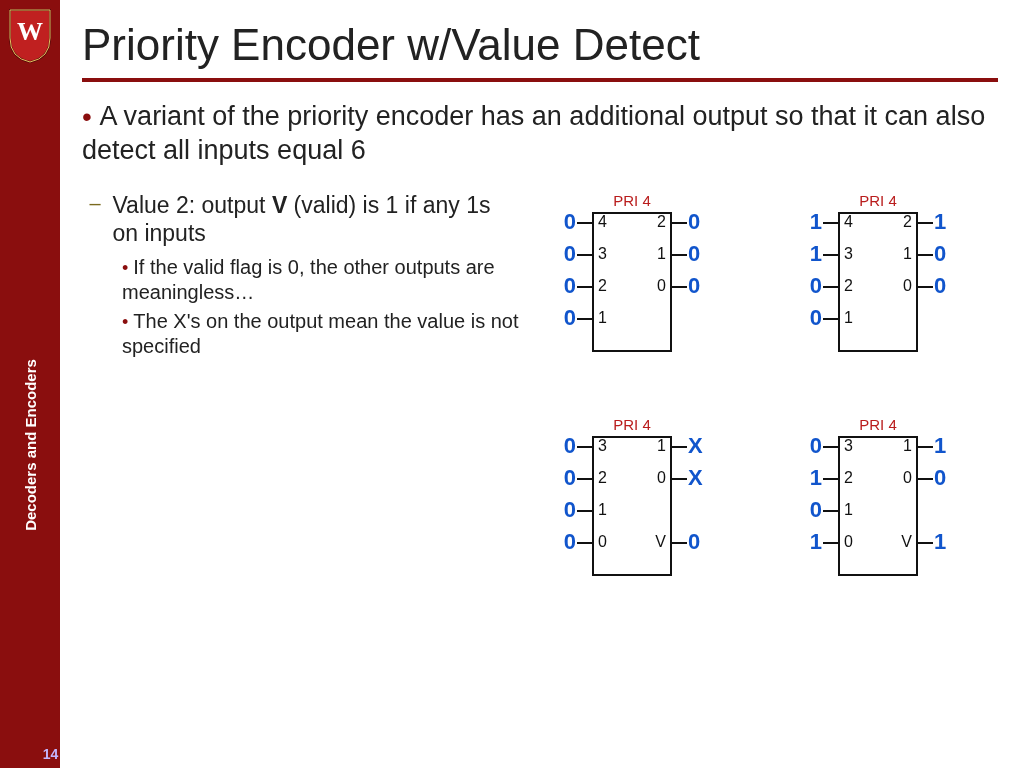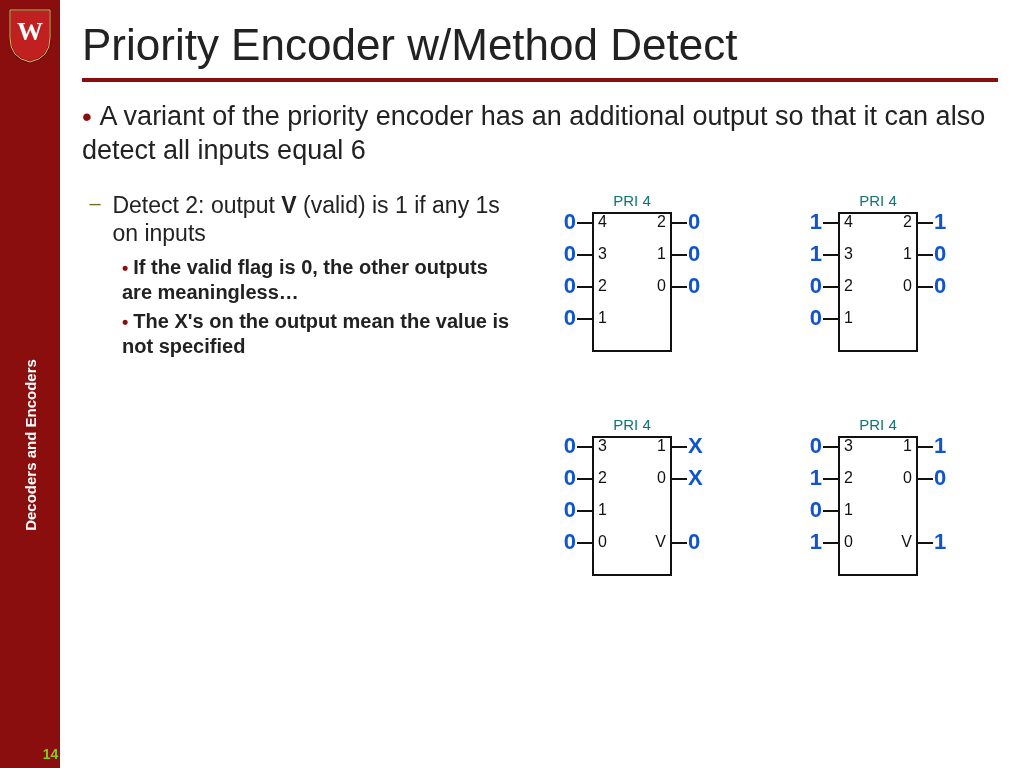--- a/index.html
+++ b/index.html
@@ -12,21 +12,21 @@
   .crest { margin-top: 8px; }
   .side-title {
     position: absolute; left: 50%; top: 58%;
     transform: translate(-50%, -50%) rotate(-90deg);
     transform-origin: center;
     color: #fff; font-size: 15px; font-weight: bold; white-space: nowrap;
     font-family: Arial, sans-serif;
   }
   .page-num {
     position: absolute; bottom: 6px; width: 100%; text-align: center;
-    color: #84cc16; font-size: 14px; font-weight: bold; margin-left: 41px;
+    color: #c4b5fd; font-size: 14px; font-weight: bold; margin-left: 41px;
   }
   .main { flex: 1; padding: 20px 26px 20px 22px; position: relative; }
   .title {
     font-size: 44px; color: #222; font-family: Verdana, Arial, sans-serif;
     font-weight: normal; padding-bottom: 6px;
   }
   .title-rule { height: 4px; background: #8a0e0e; margin-top: 2px; margin-bottom: 18px; }
   ul.top { list-style: none; }
   ul.top > li::before { content: "• "; color: #8a0e0e; font-size: 28px; }
   ul.top > li { font-size: 27px; color: #222; line-height: 1.2; }
@@ -37,28 +37,28 @@
   ul.sub > li { margin-bottom: 26px; }
   ul.sub > li .dash {
     display: inline-block; width: 26px; color: #7a6a1f; font-size: 20px;
     font-weight: normal; vertical-align: top; text-align: center;
   }
   ul.sub > li .sub-text {
     display: inline-block; width: 400px; font-size: 23px; line-height: 1.2;
     color: #222; vertical-align: top;
   }
   .bold { font-weight: bold; }
-  ul.subsub { list-style: none; margin-top: 8px; margin-left: 40px; font-weight: bold; }
+  ul.subsub { list-style: none; margin-top: 8px; margin-left: 40px; }
   ul.subsub > li::before { content: "• "; color: #8a0e0e; font-size: 18px; }
   ul.subsub > li { font-size: 20px; line-height: 1.25; color: #222; margin-bottom: 4px; }
   .subsub-text { display: inline; }
   .right-col { flex: 1; position: relative; }
   .block-grid { display: grid; grid-template-columns: repeat(2, 220px); grid-template-rows: repeat(2, 210px); gap: 14px 26px; }
   .priblock { position: relative; width: 220px; height: 200px; }
-  .priblock .label { position: absolute; top: 0; left: 0; width: 100%; text-align: center; font-size: 15px; color: #0f766e; }
+  .priblock .label { position: absolute; top: 0; left: 0; width: 100%; text-align: center; font-size: 15px; color: #b91c1c; }
   .priblock .box {
     position: absolute; top: 20px; left: 70px; width: 80px; height: 140px;
     border: 2px solid #111; background: #fff;
   }
   .pin { position: absolute; font-size: 16px; color: #111; }
   .pin.left-in  { text-align: left;  left: 76px; }
   .pin.right-in { text-align: right; right: 76px; }
   .val { position: absolute; font-size: 22px; font-weight: bold; color: #1155cc; }
   .val.left  { right: 166px; text-align: right; }
   .val.right { left: 166px; text-align: left; }
@@ -76,34 +76,34 @@
         <path d="M2 2 H42 V30 Q42 50 22 54 Q2 50 2 30 Z" fill="#c02020" stroke="#5a0a0a" stroke-width="2"></path>
         <path d="M2 2 H42 V30 Q42 50 22 54 Q2 50 2 30 Z" fill="none" stroke="#e6c060" stroke-width="1"></path>
         <text x="22" y="32" text-anchor="middle" font-family="Georgia,serif" font-size="26" font-weight="bold" fill="#ffffff">W</text>
       </svg>
     </div>
     <div class="side-title">Decoders and Encoders</div>
     <div class="page-num">14</div>
   </div>
 
   <div class="main">
-    <div class="title">Priority Encoder w/Method Detect</div>
+    <div class="title">Priority Encoder w/Value Detect</div>
     <div class="title-rule"></div>
 
     <ul class="top">
       <li><span class="top-text">A variant of the priority encoder has an additional output so that it can also detect all inputs equal 6</span></li>
     </ul>
 
     <div class="columns">
       <div class="left-col">
         <ul class="sub">
           <li>
             <span class="dash">–</span>
             <span class="sub-text">
-              <span>Detect 2: output </span><span class="bold">V</span><span> (valid) is 1 if any 1s on inputs</span>
+              <span>Value 2: output </span><span class="bold">V</span><span> (valid) is 1 if any 1s on inputs</span>
             </span>
             <ul class="subsub">
               <li><span class="subsub-text">If the valid flag is 0, the other outputs are meaningless…</span></li>
               <li><span class="subsub-text">The X's on the output mean the value is not specified</span></li>
             </ul>
           </li>
         </ul>
       </div>
 
       <div class="right-col">

